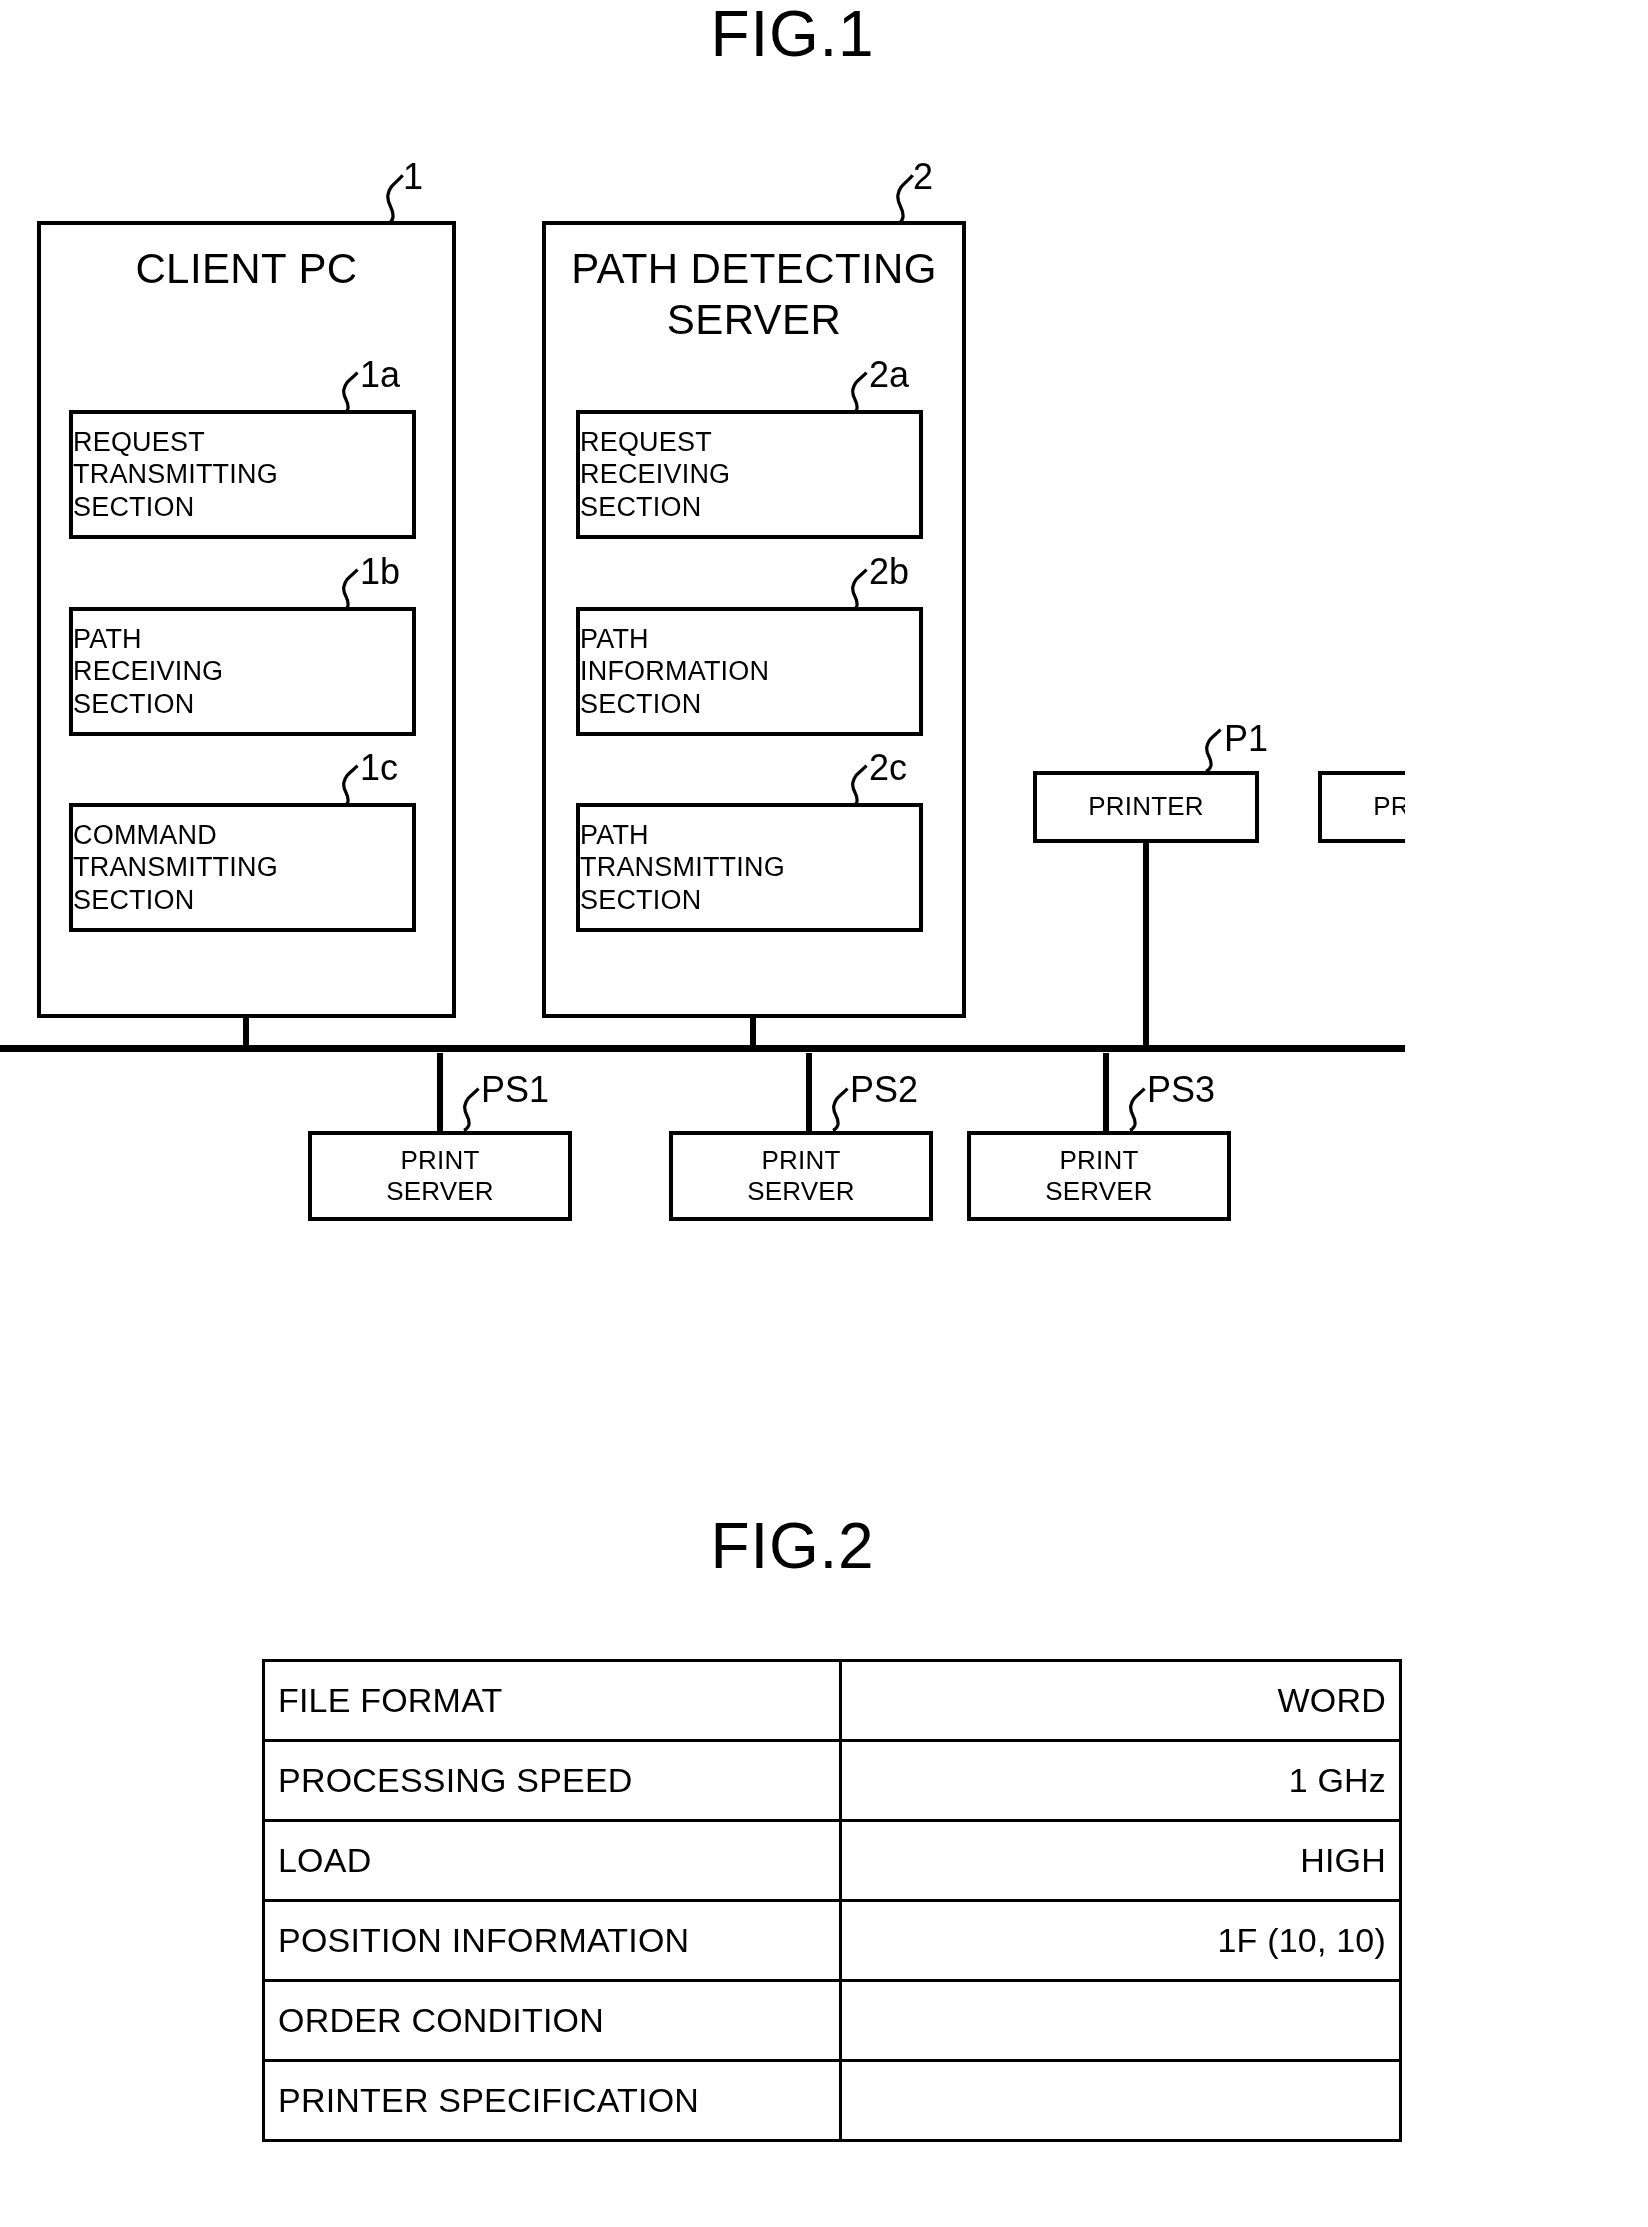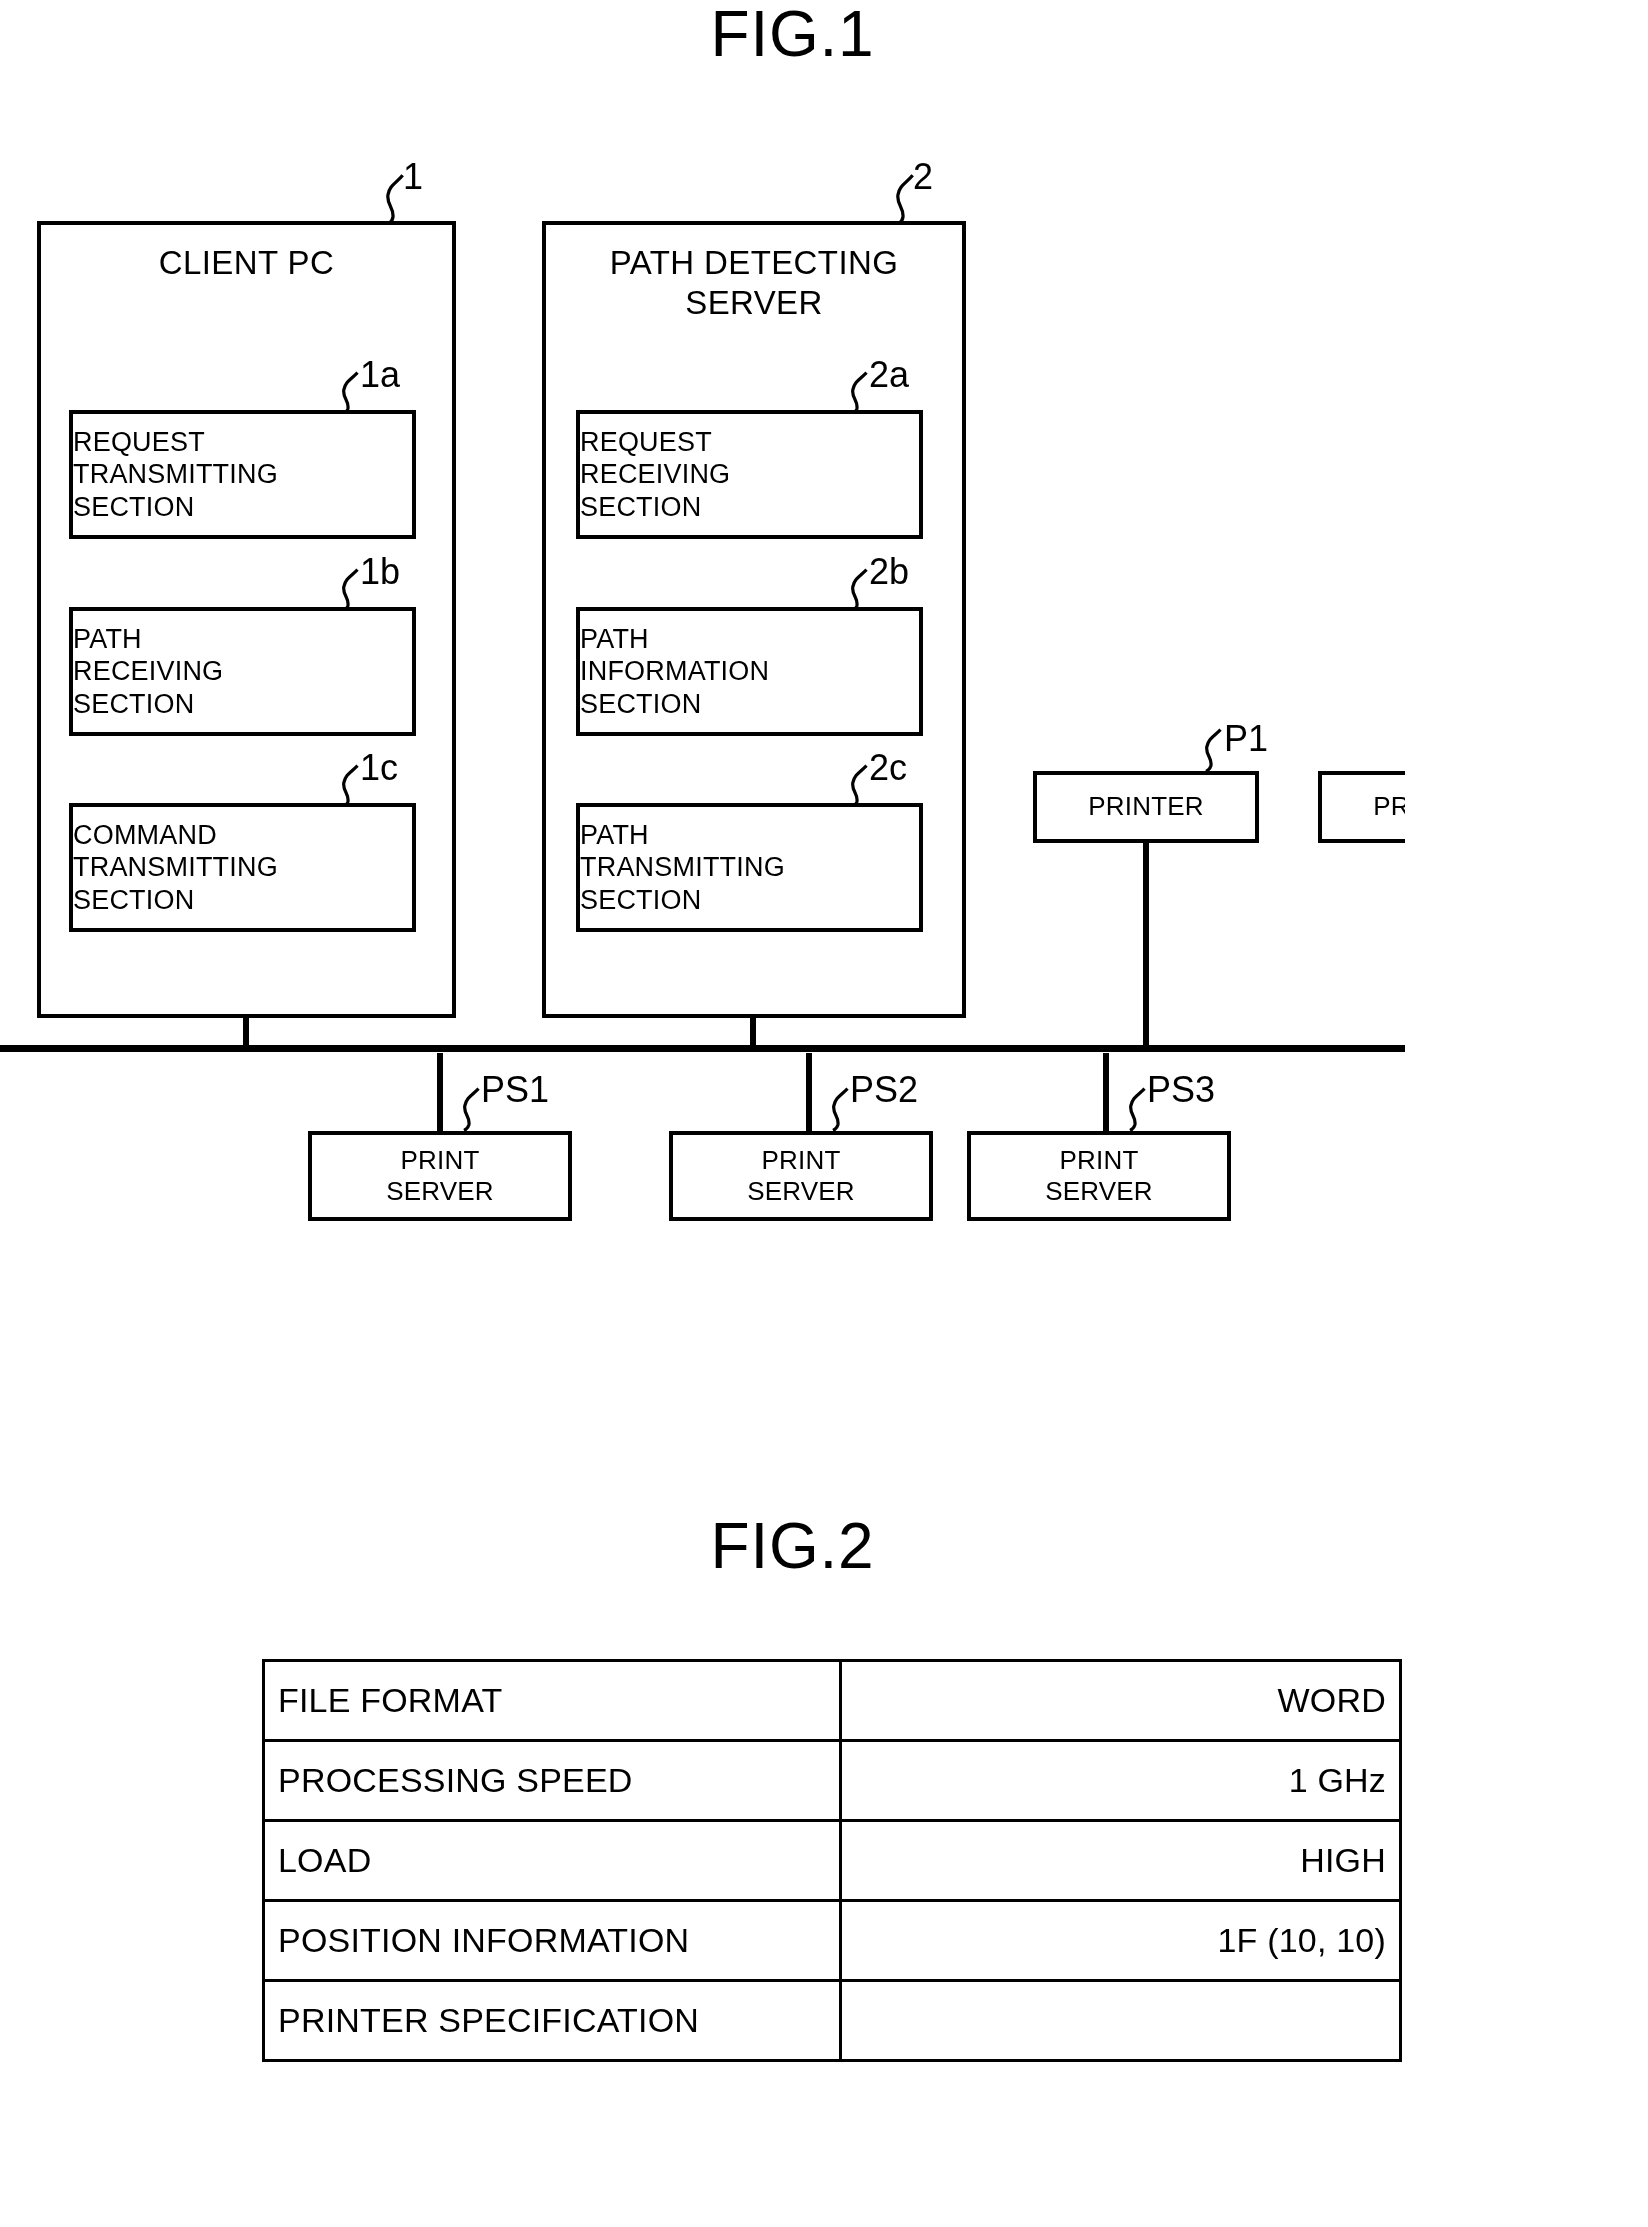--- a/index.html
+++ b/index.html
@@ -37,21 +37,21 @@
   
   .unit-box {
     border: 4.1px solid #000;
     background: #fff;
   }
   .unit-title {
     position: absolute;
     left: 0;
     right: 0;
     text-align: center;
-    font-size: 33px;
+    font-size: 42px;
     line-height: 1.22;
     letter-spacing: 0.4px;
   }
 
   
   .module-box {
     border: 4.1px solid #000;
     background: #fff;
     display: flex;
     align-items: center;
@@ -283,20 +283,24 @@
       </tr>
       <tr>
         <td class="k">LOAD</td>
         <td class="v">HIGH</td>
       </tr>
       <tr>
         <td class="k">POSITION INFORMATION</td>
         <td class="v">1F (10, 10)</td>
       </tr>
       <tr>
+        <td class="k">ORDER CONDITION</td>
+        <td class="v"></td>
+      </tr>
+      <tr>
         <td class="k">PRINTER SPECIFICATION</td>
         <td class="v"></td>
       </tr>
     </tbody>
   </table>
 
 </div>
 
 
 </body></html>

